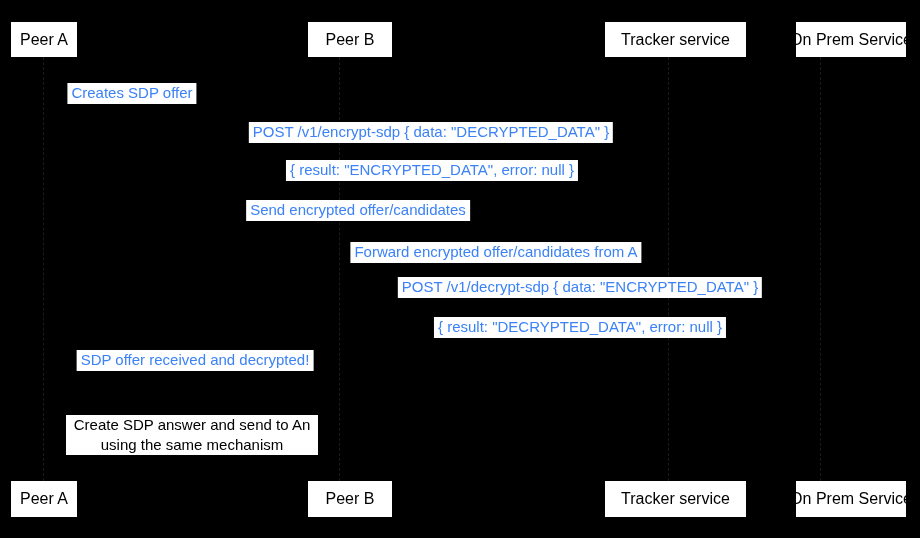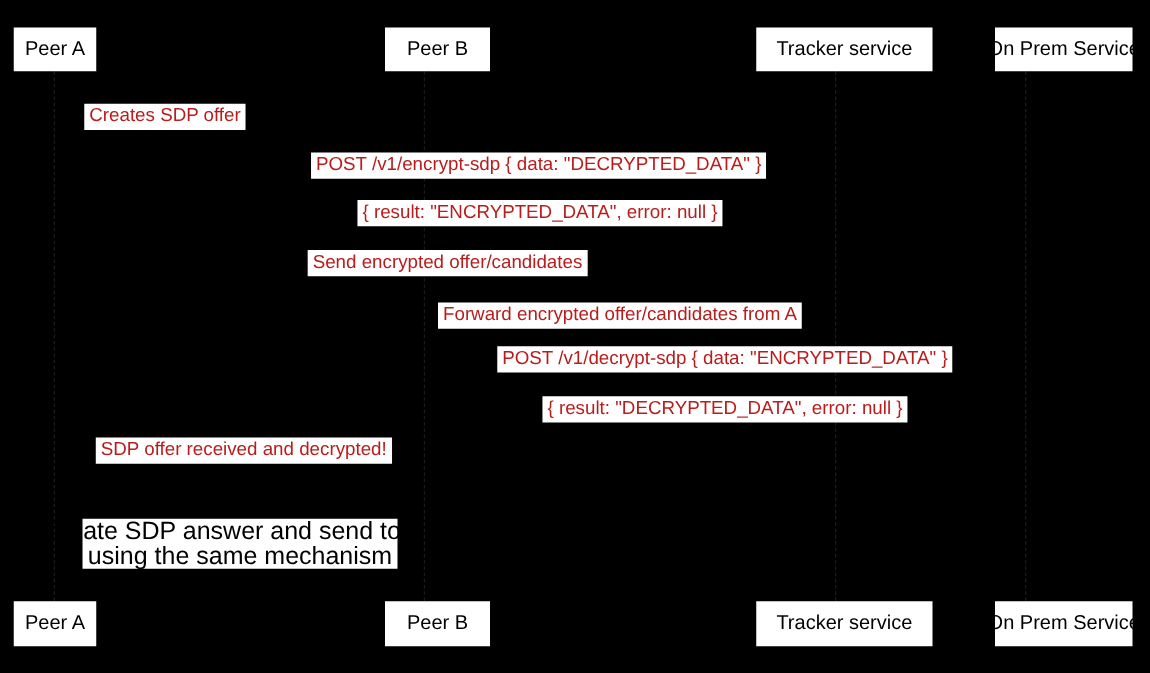--- a/index.html
+++ b/index.html
@@ -44,21 +44,21 @@
   .actor.top    { top: 22px; }
   .a-peer-a  { left: 11px;  width: 66px; }
   .a-peer-b  { left: 308px; width: 84px; }
   .a-tracker { left: 605px; width: 141px; }
   .a-onprem  { left: 752px; width: 110px; margin-left: 44px; }
 
   .msg {
     position: absolute;
     transform: translateX(-50%);
     background: #ffffff;
-    color: #b91c1c;
+    color: #3b82f6;
     font-size: 15px;
     line-height: 16px;
     padding: 2px 4px 3px 4px;
     white-space: nowrap;
   }
   .m1 { left: 132px; top: 83px; }
   .m2 { left: 431px; top: 122px; }
   .m3 { left: 432px; top: 160px; }
   .m4 { left: 358px; top: 200px; }
   .m5 { left: 496px; top: 242px; }
@@ -68,21 +68,21 @@
 
   .note {
     position: absolute;
     left: 192px;
     top: 415px;
     width: 252px;
     height: 40px;
     transform: translateX(-50%);
     background: #ffffff;
     color: #000000;
-    font-size: 20px;
+    font-size: 15px;
     line-height: 20px;
     display: flex;
     flex-direction: column;
     align-items: center;
     justify-content: center;
     text-align: center;
     white-space: nowrap;
   }
 </style>
 </head>

